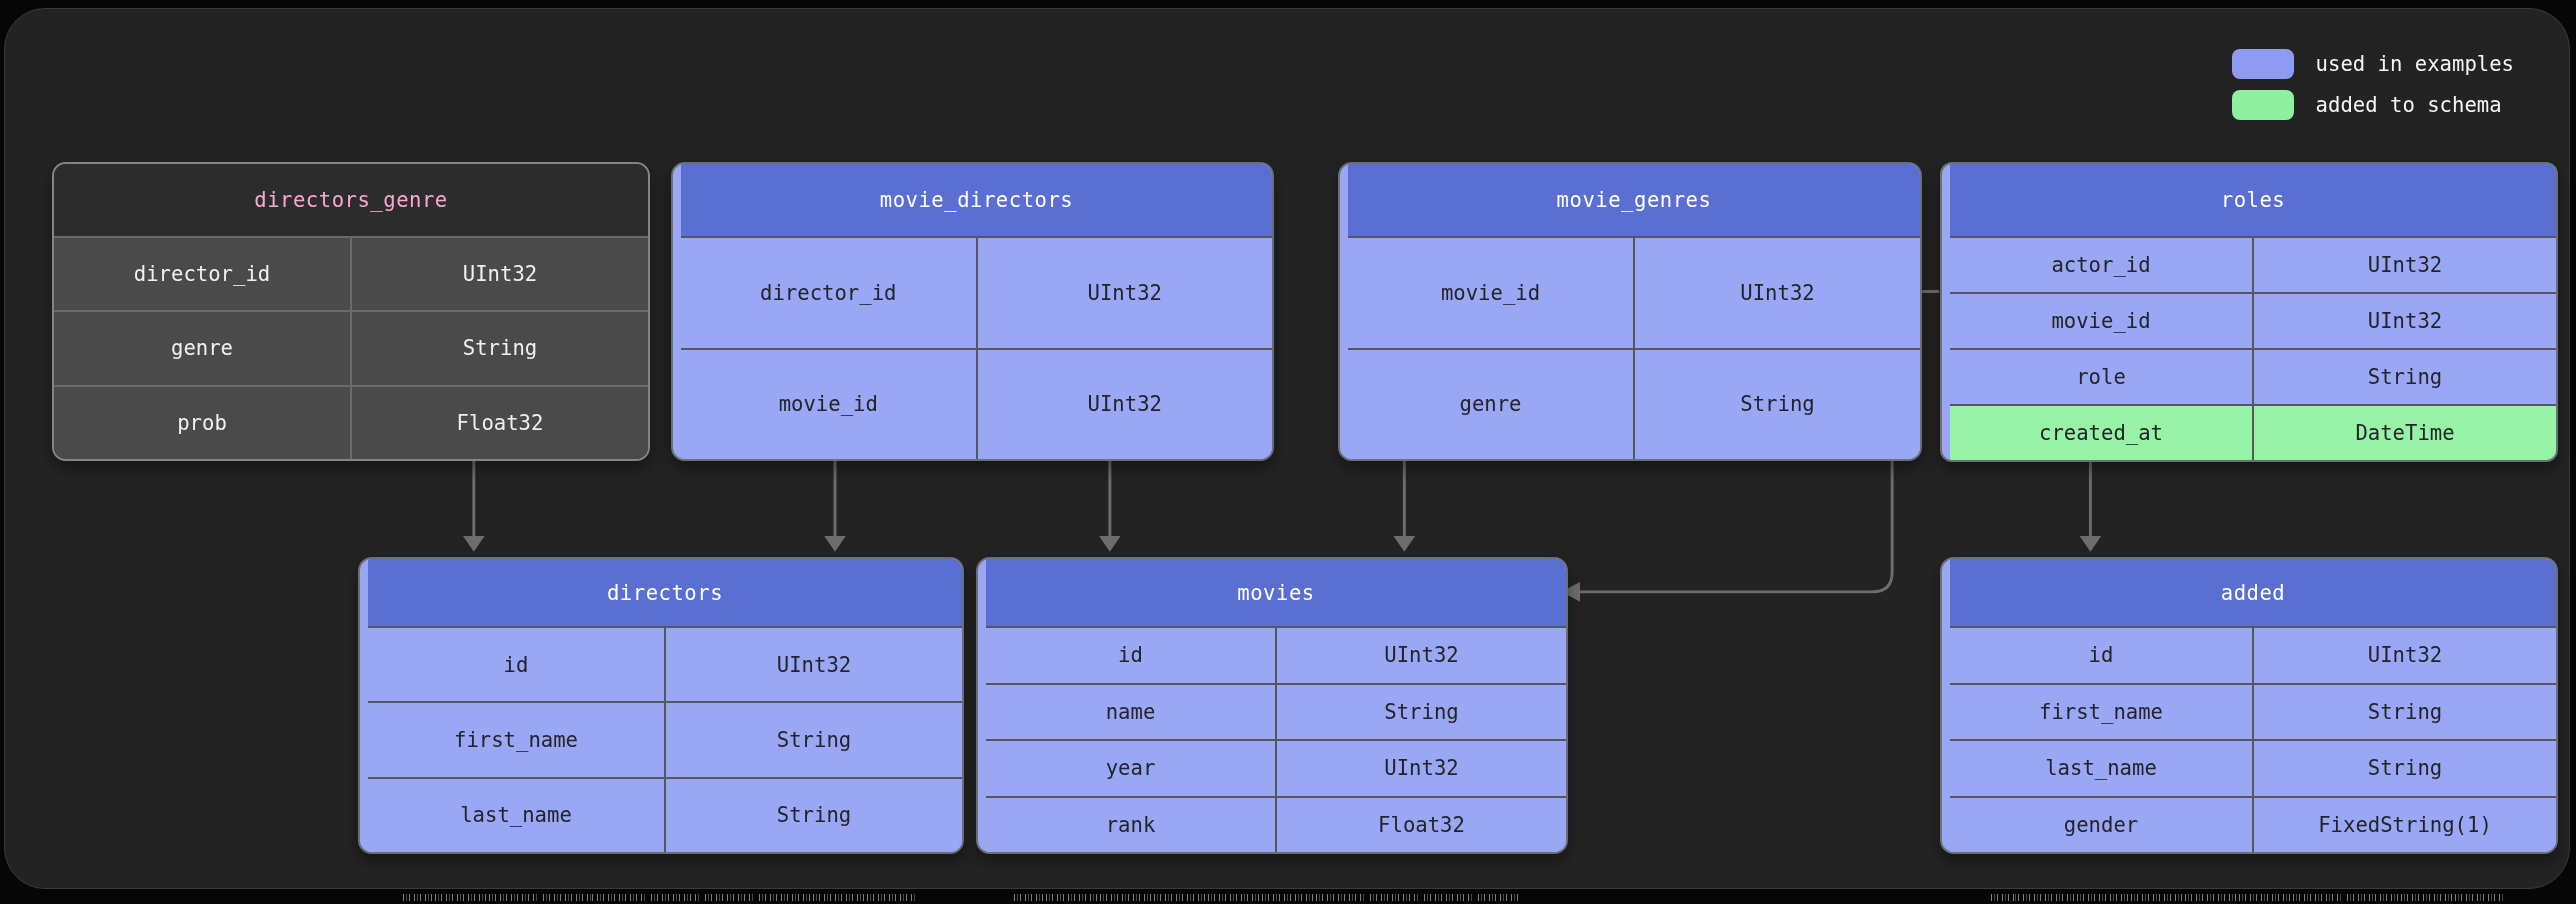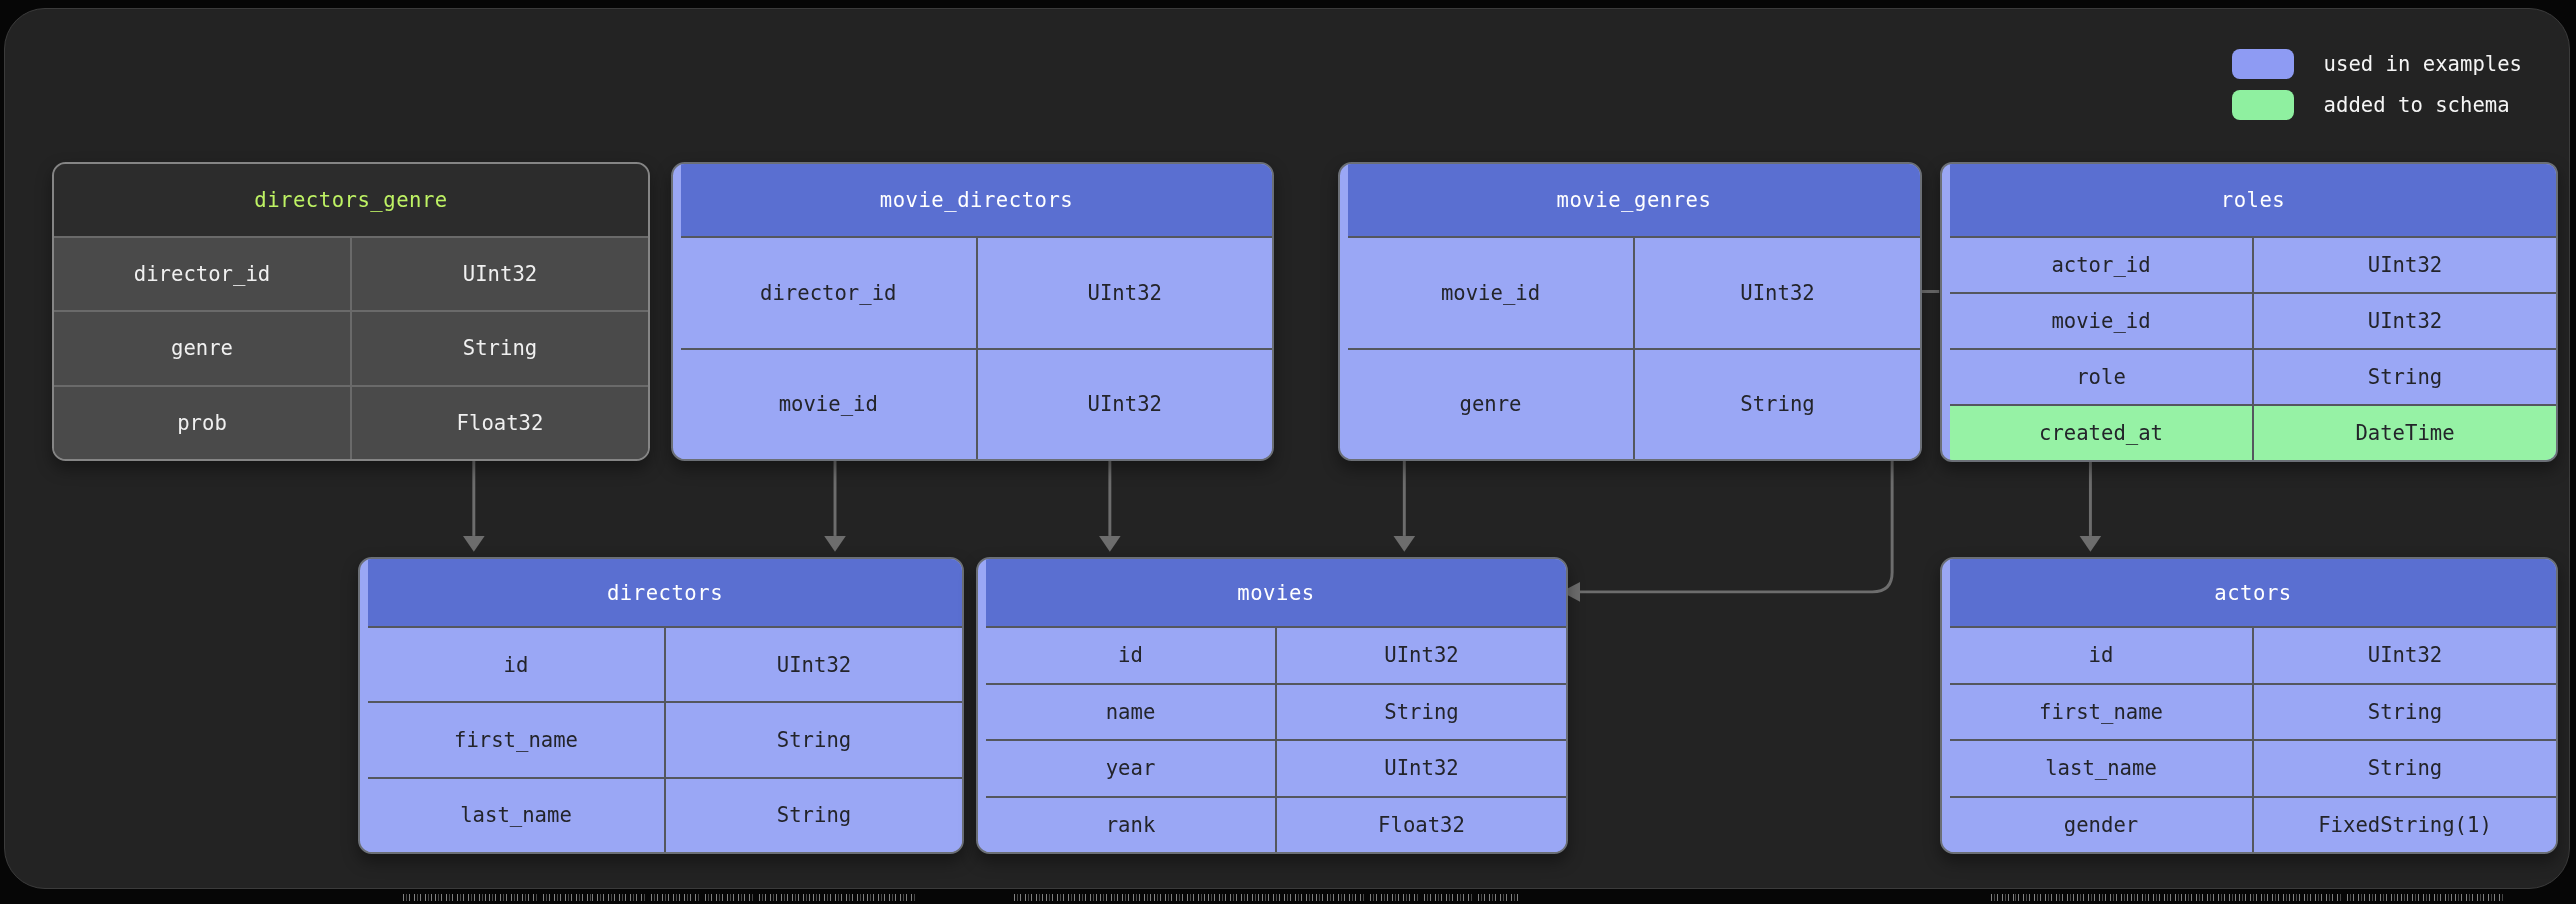--- a/index.html
+++ b/index.html
@@ -2,21 +2,21 @@
 <html><head>
 <meta charset="utf-8">
 <style>
   html,body{margin:0;padding:0;background:#060606;}
   .screen{position:relative;width:2576px;height:904px;overflow:hidden;
           font-family:"DejaVu Sans Mono","Liberation Mono",monospace;}
   .frame{position:absolute;left:3.9px;top:7.9px;width:2564px;height:879px;
          background:#232323;border:1px solid #3b3b3b;border-radius:41px;}
   
   .legend{position:absolute;left:2232px;top:47px;width:314px;}
-  .legend-row{display:flex;align-items:center;height:33px;margin-bottom:8.8px;gap:8px;}
+  .legend-row{display:flex;align-items:center;height:33px;margin-bottom:8.8px;}
   .swatch{width:62px;height:30px;border-radius:7.9px;margin-right:21.6px;flex:0 0 auto;}
   .swatch-blue{background:#8e9bf3;}
   .swatch-green{background:#8ff0a0;}
   .legend-label{color:#f5f5f5;font-size:20.6px;white-space:nowrap;}
   
   .tbl{position:absolute;display:flex;flex-direction:column;border-radius:13.7px;
        overflow:hidden;box-shadow:0 7.9px 15.7px rgba(0,0,0,.38);}
   .tbl .tbl-header{display:flex;align-items:center;justify-content:center;
        font-size:20.6px;letter-spacing:0.5px;}
   .tbl .tbl-body{display:flex;flex-direction:column;flex:1;}
@@ -25,21 +25,21 @@
         font-size:20.6px;}
   
   .tbl.blue{border:2px solid #6b6f76;background:#9aa7f5;padding-left:8px;}
   .tbl.blue .tbl-header{background:#5a6fd1;color:#ffffff;}
   .tbl.blue .tbl-body .trow{background:#9aa7f5;border-top:2.9px solid #54575e;}
   .tbl.blue .cell{color:#23242a;}
   .tbl.blue .cell.cname{border-right:2.9px solid #54575e;}
   .tbl.blue .trow.added{background:#96f2a5;}
   
   .tbl.dark{border:2px solid #858585;background:#4a4a4a;}
-  .tbl.dark .tbl-header{background:#2c2c2c;color:#bef264;}
+  .tbl.dark .tbl-header{background:#2c2c2c;color:#f9a8d4;}
   .tbl.dark .tbl-body .trow{background:#4a4a4a;border-top:2.9px solid #6a6a6a;}
   .tbl.dark .cell{color:#f0f0f0;}
   .tbl.dark .cell.cname{border-right:2.9px solid #6a6a6a;}
   
   #t0{left:52px;  top:162px;width:594px;height:295px;}
   #t1{left:671px; top:162px;width:591px;height:295px;}
   #t2{left:1338px;top:162px;width:572px;height:295px;}
   #t3{left:1940px;top:162px;width:606px;height:296px;border-radius:12px;}
   #t0 .tbl-header,#t1 .tbl-header,#t2 .tbl-header,#t3 .tbl-header{height:72px;flex:0 0 72px;}
   
@@ -197,21 +197,21 @@
           <div class="cell ctype">UInt32</div>
         </div>
         <div class="trow">
           <div class="cell cname">rank</div>
           <div class="cell ctype">Float32</div>
         </div>
       </div>
   </div>
 
   <div class="tbl blue" id="t6">
-    <div class="tbl-header">actors</div>
+    <div class="tbl-header">added</div>
     <div class="tbl-body">
         <div class="trow">
           <div class="cell cname">id</div>
           <div class="cell ctype">UInt32</div>
         </div>
         <div class="trow">
           <div class="cell cname">first_name</div>
           <div class="cell ctype">String</div>
         </div>
         <div class="trow">

